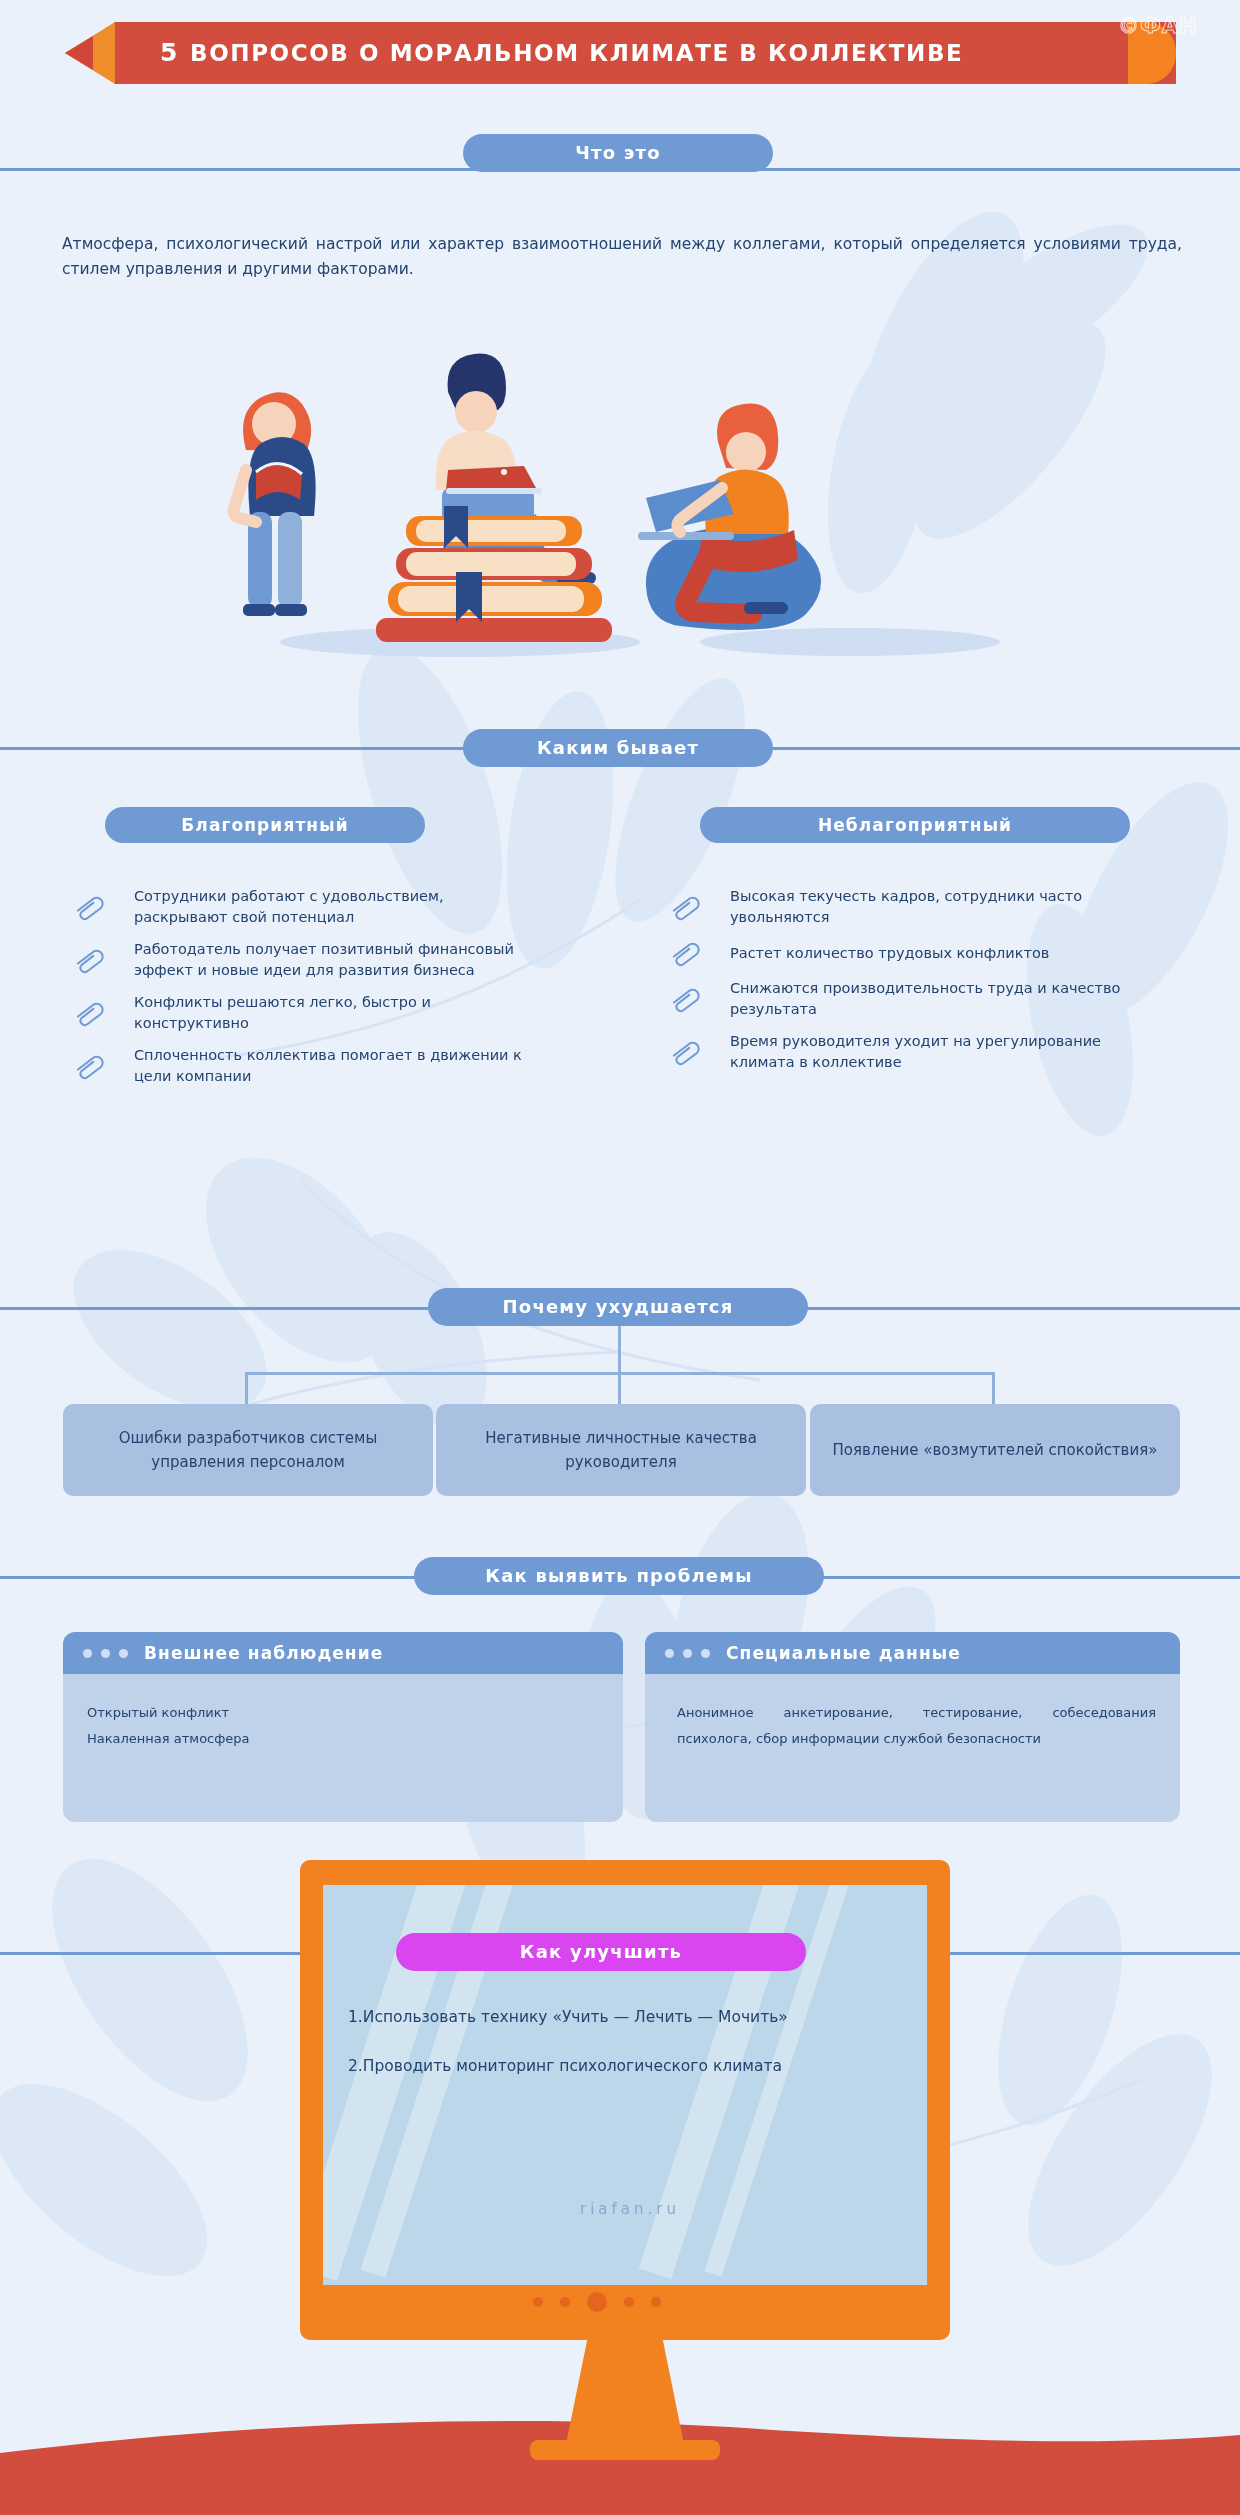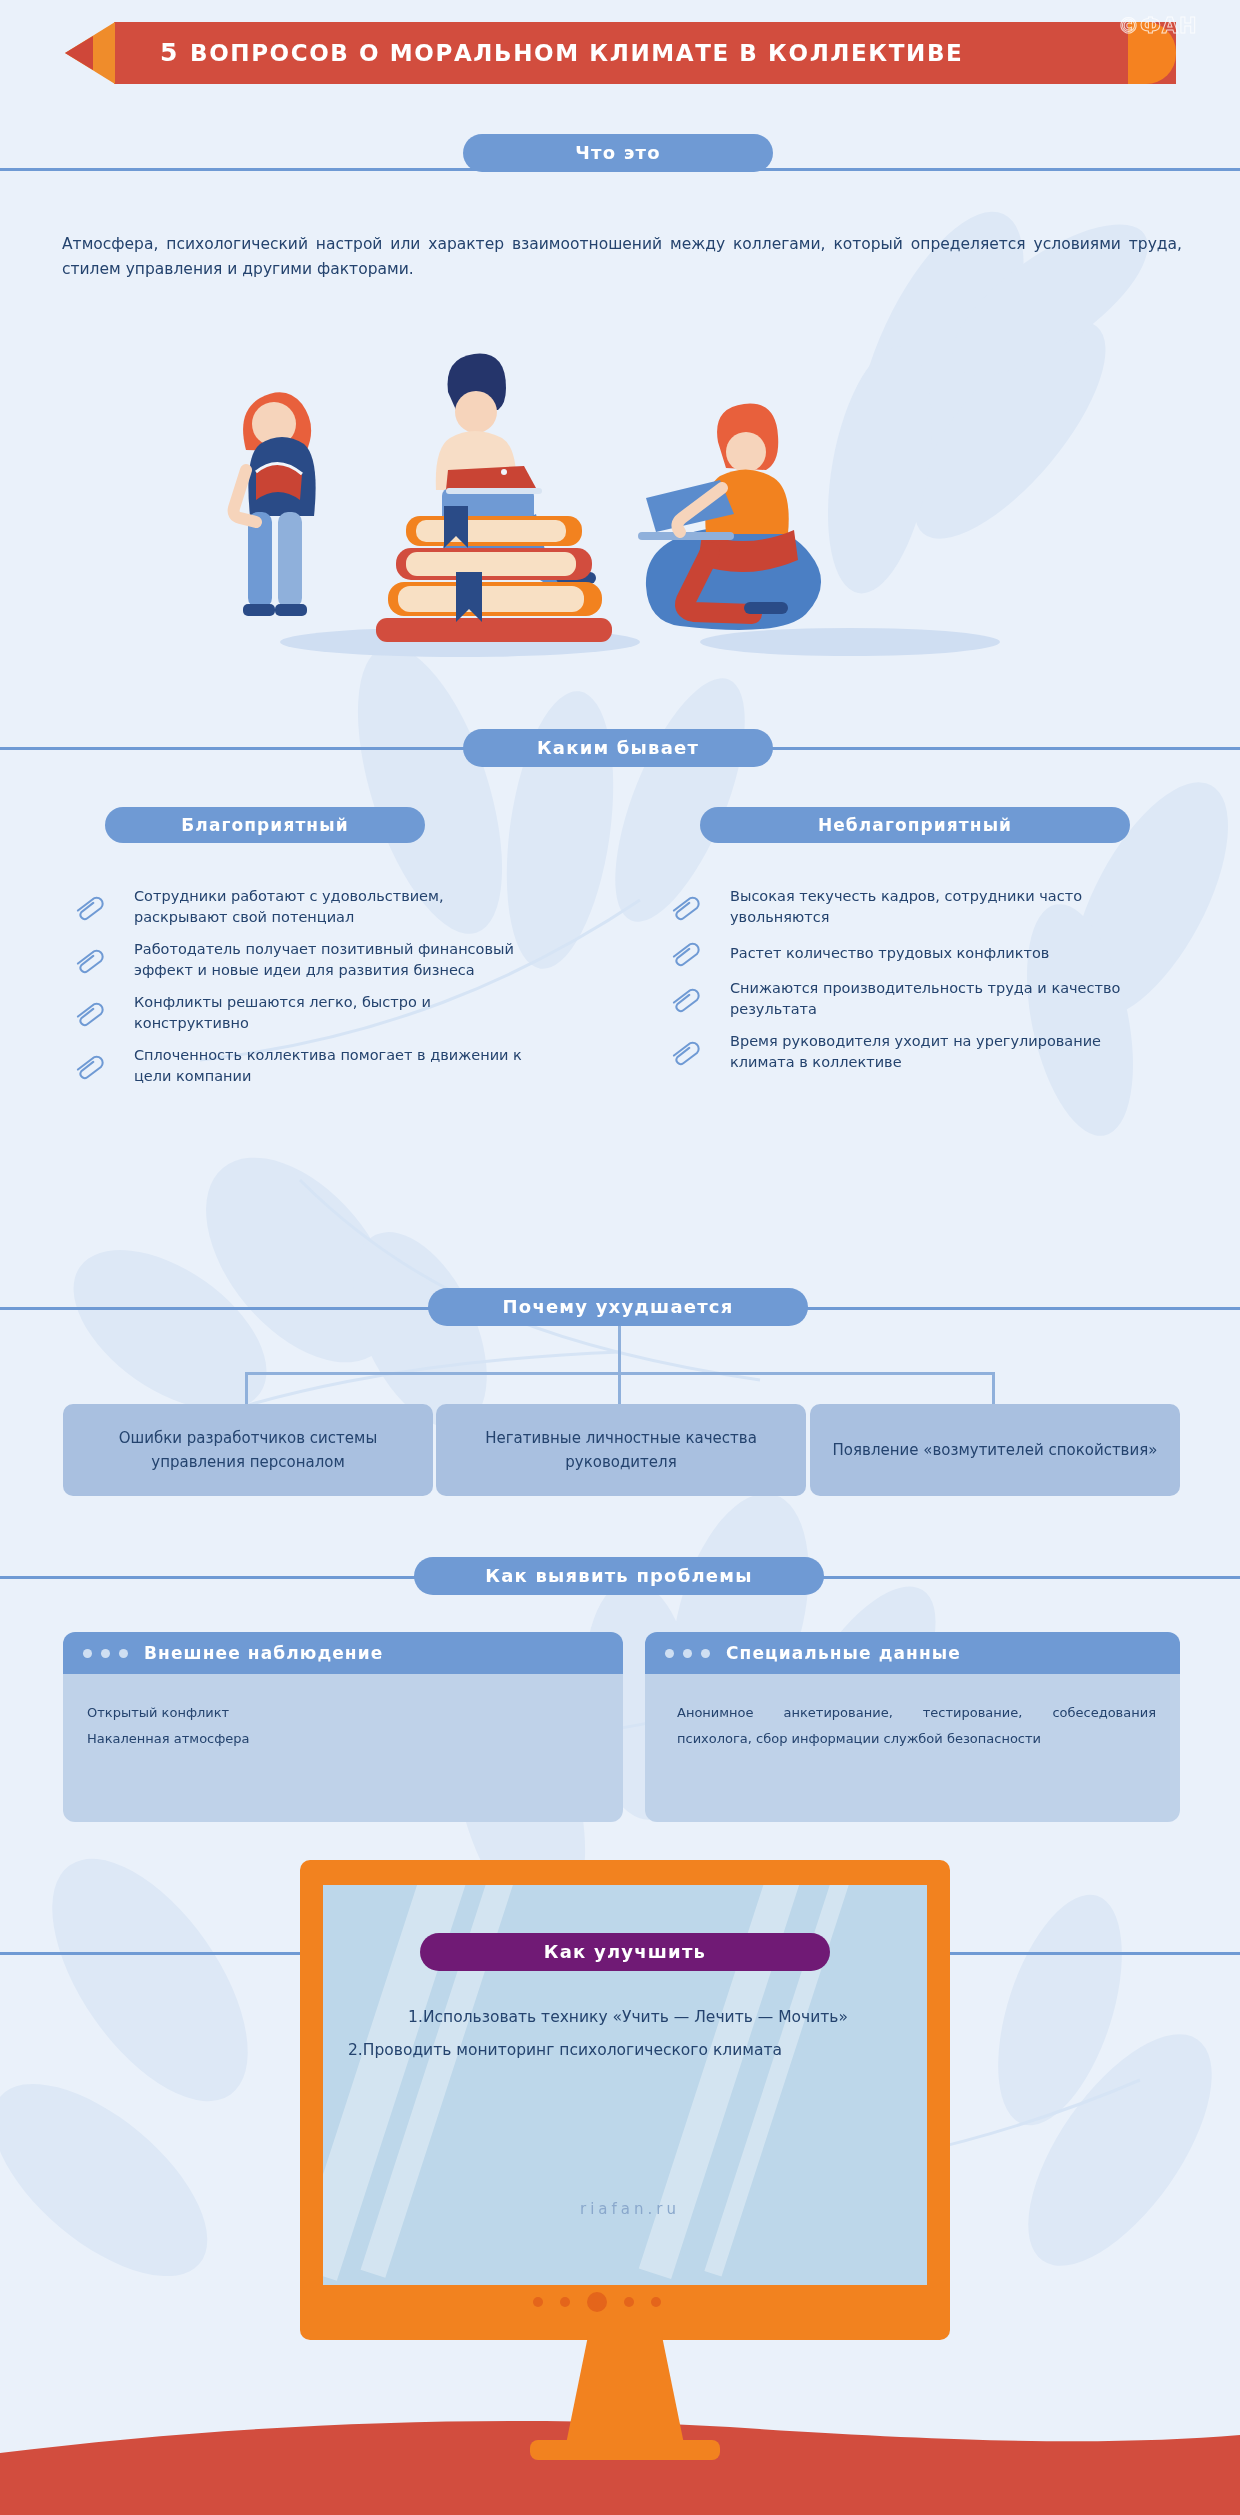--- a/index.html
+++ b/index.html
@@ -313,24 +313,24 @@
     <span class="mdot"></span>
     <span class="mdot big"></span>
     <span class="mdot"></span>
     <span class="mdot"></span>
   </div>
   <svg style="position:absolute;left:470px;top:2336px;width:310px;height:140px;z-index:6;" viewBox="0 0 310 140">
     <path d="M118 0 L192 0 L214 108 L96 108 Z" fill="#f2821f"></path>
     <rect x="60" y="104" width="190" height="20" rx="8" fill="#f2821f"></rect>
   </svg>
 
-  <div class="pill" style="left:420px;top:1933px;width:410px;z-index:9;background:#701a75;">Как улучшить</div>
+  <div class="pill" style="left:396px;top:1933px;width:410px;z-index:9;background:#d946ef;">Как улучшить</div>
 
   <div class="mon-list" style="left:348px;top:2005px;width:560px;z-index:9;">
-    <div style="margin-bottom:8px;text-align:center;">1.Использовать технику «Учить — Лечить — Мочить»</div>
+    <div style="margin-bottom:24px;">1.Использовать технику «Учить — Лечить — Мочить»</div>
     <div>2.Проводить мониторинг психологического климата</div>
   </div>
 
   <div class="watermark" style="left:580px;top:2200px;z-index:9;">riafan.ru</div>
 
   <svg class="footer-wave" viewBox="0 0 1240 120" preserveAspectRatio="none">
     <path d="M0 58 C 260 26, 520 18, 760 34 C 980 48, 1120 50, 1240 40 L1240 120 L0 120 Z" fill="#d24d3e"></path>
   </svg>
 
 </div>

